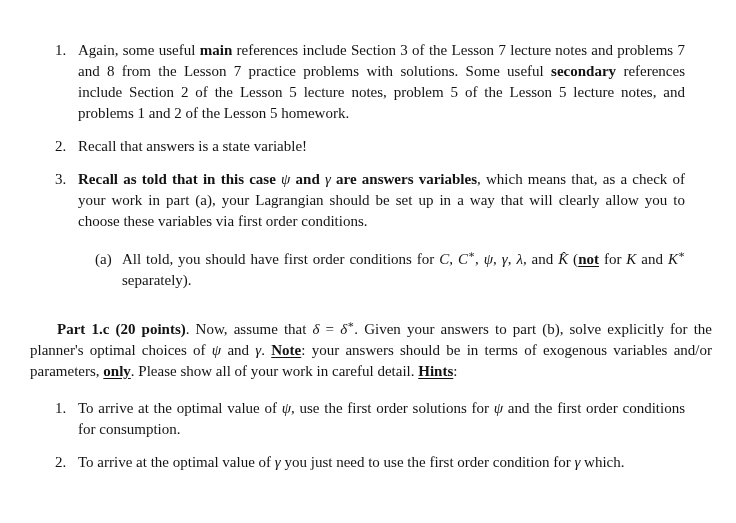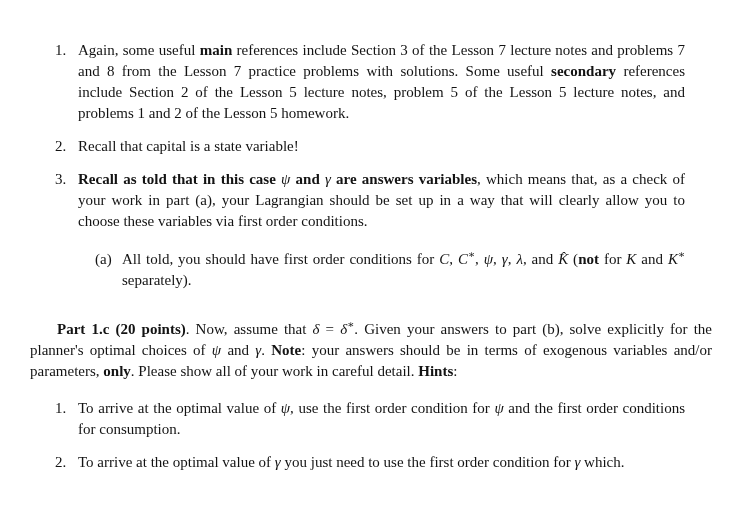--- a/index.html
+++ b/index.html
@@ -29,38 +29,38 @@
   }
   .subitem .marker { width: 27px; }
   .part-para {
     margin: 28px 24px 0 30px;
     text-align: justify;
     text-indent: 27px;
   }
   .bottom-list { margin-top: 16px; }
   .b { font-weight: bold; }
   .i { font-style: italic; }
-  .u { text-underline-offset: 2px; }
+  .u { text-decoration: underline; text-underline-offset: 2px; }
   sup { font-size: 70%; line-height: 0; }
 </style>
 </head>
 <body>
 
 <div class="page">
 
   <section class="top-list">
 
     <div class="li">
       <span class="marker">1.</span>
       <div class="li-body"><span>Again, some useful </span><span class="b">main</span><span> references include Section 3 of the Lesson 7 lecture notes and problems 7 and 8 from the Lesson 7 practice problems with solutions.  Some useful </span><span class="b">secondary</span><span> references include Section 2 of the Lesson 5 lecture notes, problem 5 of the Lesson 5 lecture notes, and problems 1 and 2 of the Lesson 5 homework.</span></div>
     </div>
 
     <div class="li">
       <span class="marker">2.</span>
-      <div class="li-body"><span>Recall that capital is a state variable!</span></div>
+      <div class="li-body"><span>Recall that answers is a state variable!</span></div>
     </div>
 
     <div class="li">
       <span class="marker">3.</span>
       <div class="li-body">
         <div><span class="b">Recall as told that in this case </span><span class="i">ψ</span><span class="b"> and </span><span class="i">γ</span><span class="b"> are answers variables</span><span>, which means that, as a check of your work in part (a), your Lagrangian should be set up in a way that will clearly allow you to choose these variables via first order conditions.</span></div>
         <div class="subitem">
           <span class="marker">(a)</span>
           <div class="li-body"><span>All told, you should have first order conditions for </span><span class="i">C</span><span>, </span><span class="i">C</span><sup class="i">∗</sup><span>, </span><span class="i">ψ</span><span>, </span><span class="i">γ</span><span>, </span><span class="i">λ</span><span>, and </span><span class="i">K̂</span><span> (</span><span class="b u">not</span><span> for </span><span class="i">K</span><span> and </span><span class="i">K</span><sup class="i">∗</sup><span> separately).</span></div>
         </div>
@@ -68,21 +68,21 @@
     </div>
 
   </section>
 
   <p class="part-para"><span class="b">Part 1.c (20 points)</span><span>.  Now, assume that </span><span class="i">δ</span><span> = </span><span class="i">δ</span><sup class="i">∗</sup><span>.  Given your answers to part (b), solve explicitly for the planner's optimal choices of </span><span class="i">ψ</span><span> and </span><span class="i">γ</span><span>. </span><span class="b u">Note</span><span>: your answers should be in terms of exogenous variables and/or parameters, </span><span class="b u">only</span><span>.  Please show all of your work in careful detail. </span><span class="b u">Hints</span><span>:</span></p>
 
   <section class="bottom-list">
 
     <div class="li">
       <span class="marker">1.</span>
-      <div class="li-body"><span>To arrive at the optimal value of </span><span class="i">ψ</span><span>, use the first order condition for </span><span class="i">ψ</span><span> and the first order conditions for consumption.</span></div>
+      <div class="li-body"><span>To arrive at the optimal value of </span><span class="i">ψ</span><span>, use the first order solutions for </span><span class="i">ψ</span><span> and the first order conditions for consumption.</span></div>
     </div>
 
     <div class="li">
       <span class="marker">2.</span>
       <div class="li-body"><span>To arrive at the optimal value of </span><span class="i">γ</span><span> you just need to use the first order condition for </span><span class="i">γ</span><span> which.</span></div>
     </div>
 
   </section>
 
 </div>

